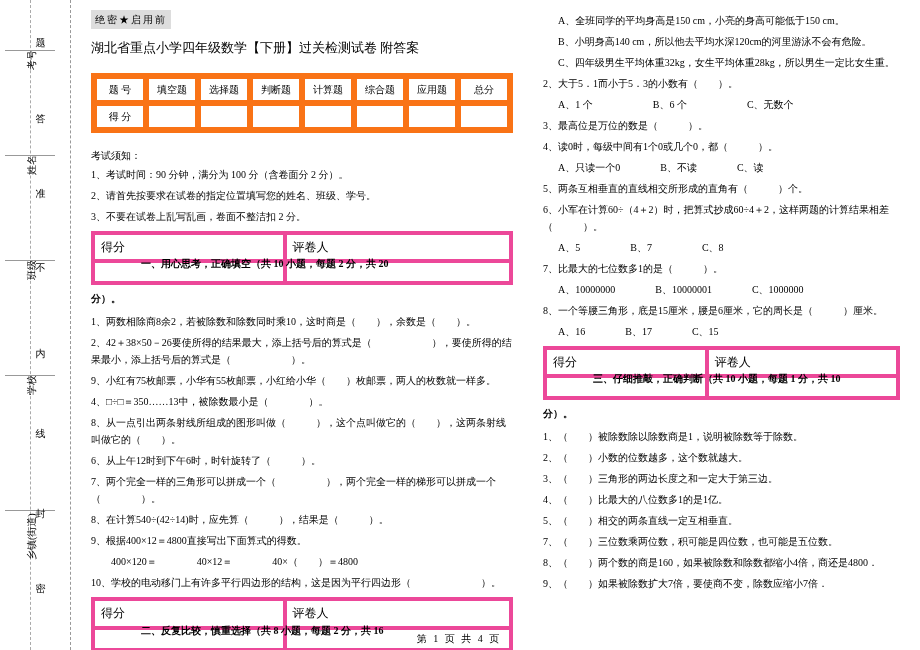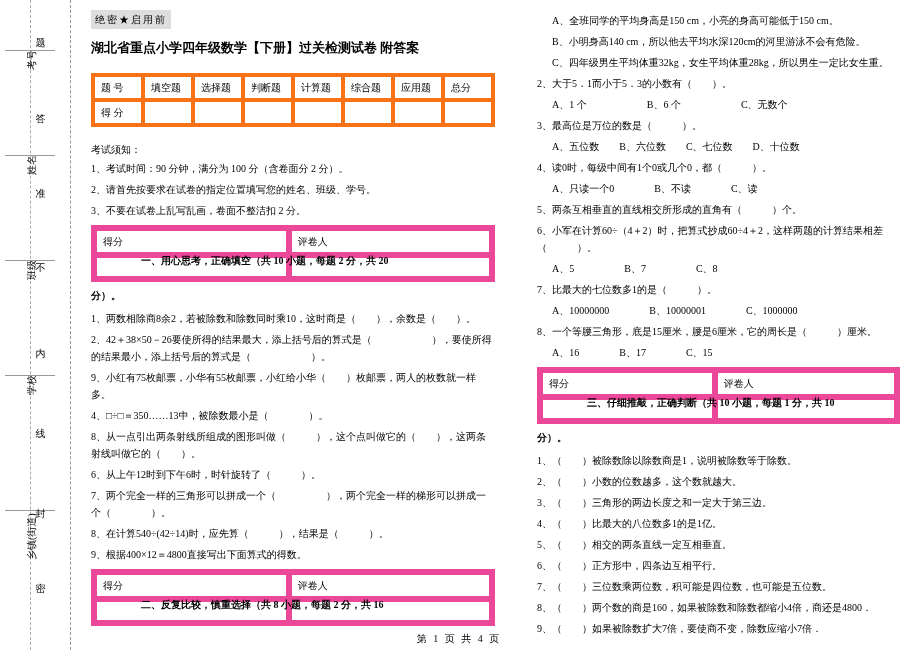--- a/index.html
+++ b/index.html
@@ -1,29 +1,29 @@
 <!DOCTYPE html>
 <html><head>
 <meta charset="utf-8">
 <style>
 body{margin:0;font-family:"SimSun","Songti SC",serif;font-size:10px;color:#000;background:#fff}
 .page{width:920px;height:650px;position:relative;display:flex}
 .margin{width:70px;position:relative;border-right:1px dashed #999}
 .margin-line{position:absolute;left:30px;top:0;bottom:0;border-left:1px dashed #aaa}
 .margin-label{position:absolute;left:25px;transform:rotate(-90deg);transform-origin:left top;font-size:10px;white-space:nowrap}
 .margin-field{position:absolute;left:5px;width:50px;border-bottom:1px solid #999}
-.cols{flex:1;display:flex;padding:10px 20px 4px 20px;gap:42px}
+.cols{flex:1;display:flex;padding:10px 20px 4px 20px;gap:30px}
 .col{flex:1;display:flex;flex-direction:column;font-size:10px;line-height:1.7}
 .secret{background:#ddd;display:inline-block;padding:1px 4px;font-size:10px;letter-spacing:2px}
-.title{font-weight:bold;font-size:13px;margin:8px 0 10px}
+.title{font-weight:normal;font-size:13px;margin:8px 0 10px}
 .score-table{border-collapse:collapse;margin:4px 0 8px}
-.score-table td{border:4px solid #f97316;padding:2px 6px;font-size:10px;min-width:34px}
+.score-table td{border:6px solid #f97316;padding:2px 6px;font-size:10px;text-align:center;min-width:34px}
 .notice-title{font-weight:normal;margin-top:6px}
 .small-table{border-collapse:collapse;margin:4px 0}
-.small-table td{border:6px solid #ec4899;padding:2px 6px;font-size:10px;min-width:28px;height:14px}
+.small-table td{border:4px solid #ec4899;padding:2px 6px;font-size:12px;min-width:28px;height:14px}
 .section-head{font-weight:bold;font-size:10px;text-indent:5em;margin:4px 0}
 .q{margin:2px 0}
 .indent{margin-left:1.5em}
 .footer{position:absolute;bottom:4px;left:0;right:2px;text-align:center;font-size:10px;letter-spacing:2px}
 .seal{position:absolute;left:33px;writing-mode:vertical-rl;font-size:10px;letter-spacing:6px}
 </style>
 </head>
 <body>
 
 <div class="page">
@@ -102,20 +102,22 @@
 
       <div class="q">1、两数相除商8余2，若被除数和除数同时乘10，这时商是（　　），余数是（　　）。</div>
       <div class="q">2、42＋38×50－26要使所得的结果最大，添上括号后的算式是（　　　　　　），要使所得的结果最小，添上括号后的算式是（　　　　　　）。</div>
       <div class="q">9、小红有75枚邮票，小华有55枚邮票，小红给小华（　　）枚邮票，两人的枚数就一样多。</div>
       <div class="q">4、□÷□＝350……13中，被除数最小是（　　　　）。</div>
       <div class="q">8、从一点引出两条射线所组成的图形叫做（　　　），这个点叫做它的（　　），这两条射线叫做它的（　　）。</div>
       <div class="q">6、从上午12时到下午6时，时针旋转了（　　　）。</div>
       <div class="q">7、两个完全一样的三角形可以拼成一个（　　　　　），两个完全一样的梯形可以拼成一个（　　　　）。</div>
       <div class="q">8、在计算540÷(42÷14)时，应先算（　　　），结果是（　　　）。</div>
       <div class="q">9、根据400×12＝4800直接写出下面算式的得数。</div>
+      <div class="q">　　400×120＝　　　　40×12＝　　　　40×（　　）＝4800</div>
+      <div class="q">10、学校的电动移门上有许多平行四边形的结构，这是因为平行四边形（　　　　　　　）。</div>
 
       <table class="small-table">
         <tbody>
             <tr>
               <td>得分</td>
               <td>评卷人</td>
             </tr>
         <tr>
               <td></td>
               <td></td>
@@ -126,21 +128,20 @@
 
     </div>
 
     <div class="col">
       <div class="q indent">A、全班同学的平均身高是150 cm，小亮的身高可能低于150 cm。</div>
       <div class="q indent">B、小明身高140 cm，所以他去平均水深120cm的河里游泳不会有危险。</div>
       <div class="q indent">C、四年级男生平均体重32kg，女生平均体重28kg，所以男生一定比女生重。</div>
       <div class="q">2、大于5．1而小于5．3的小数有（　　）。</div>
       <div class="q indent">A、1 个　　　　　　B、6 个　　　　　　C、无数个</div>
       <div class="q">3、最高位是万位的数是（　　　）。</div>
-      <div class="q indent">A、五位数　　B、六位数　　C、七位数　　D、十位数</div>
       <div class="q">4、读0时，每级中间有1个0或几个0，都（　　　）。</div>
       <div class="q indent">A、只读一个0　　　　B、不读　　　　C、读</div>
       <div class="q">5、两条互相垂直的直线相交所形成的直角有（　　　）个。</div>
       <div class="q">6、小军在计算60÷（4＋2）时，把算式抄成60÷4＋2，这样两题的计算结果相差（　　　）。</div>
       <div class="q indent">A、5　　　　　B、7　　　　　C、8</div>
       <div class="q">7、比最大的七位数多1的是（　　　）。</div>
       <div class="q indent">A、10000000　　　　B、10000001　　　　C、1000000</div>
       <div class="q">8、一个等腰三角形，底是15厘米，腰是6厘米，它的周长是（　　　）厘米。</div>
       <div class="q indent">A、16　　　　B、17　　　　C、15</div>
 
@@ -157,21 +158,20 @@
       </tbody>
         </table>
       <div class="section-head" style="margin-top:-34px">三、仔细推敲，正确判断（共 10 小题，每题 1 分，共 10</div>
       <div class="section-head" style="text-indent:0;margin-top:14px">分）。</div>
 
       <div class="q">1、（　　）被除数除以除数商是1，说明被除数等于除数。</div>
       <div class="q">2、（　　）小数的位数越多，这个数就越大。</div>
       <div class="q">3、（　　）三角形的两边长度之和一定大于第三边。</div>
       <div class="q">4、（　　）比最大的八位数多1的是1亿。</div>
       <div class="q">5、（　　）相交的两条直线一定互相垂直。</div>
-      <div class="q">6、（　　）正方形中，四条边互相平行。</div>
       <div class="q">7、（　　）三位数乘两位数，积可能是四位数，也可能是五位数。</div>
       <div class="q">8、（　　）两个数的商是160，如果被除数和除数都缩小4倍，商还是4800．</div>
       <div class="q">9、（　　）如果被除数扩大7倍，要使商不变，除数应缩小7倍．</div>
 
     </div>
   </div>
 
   <div class="footer">第 1 页 共 4 页</div>
 </div>
 

